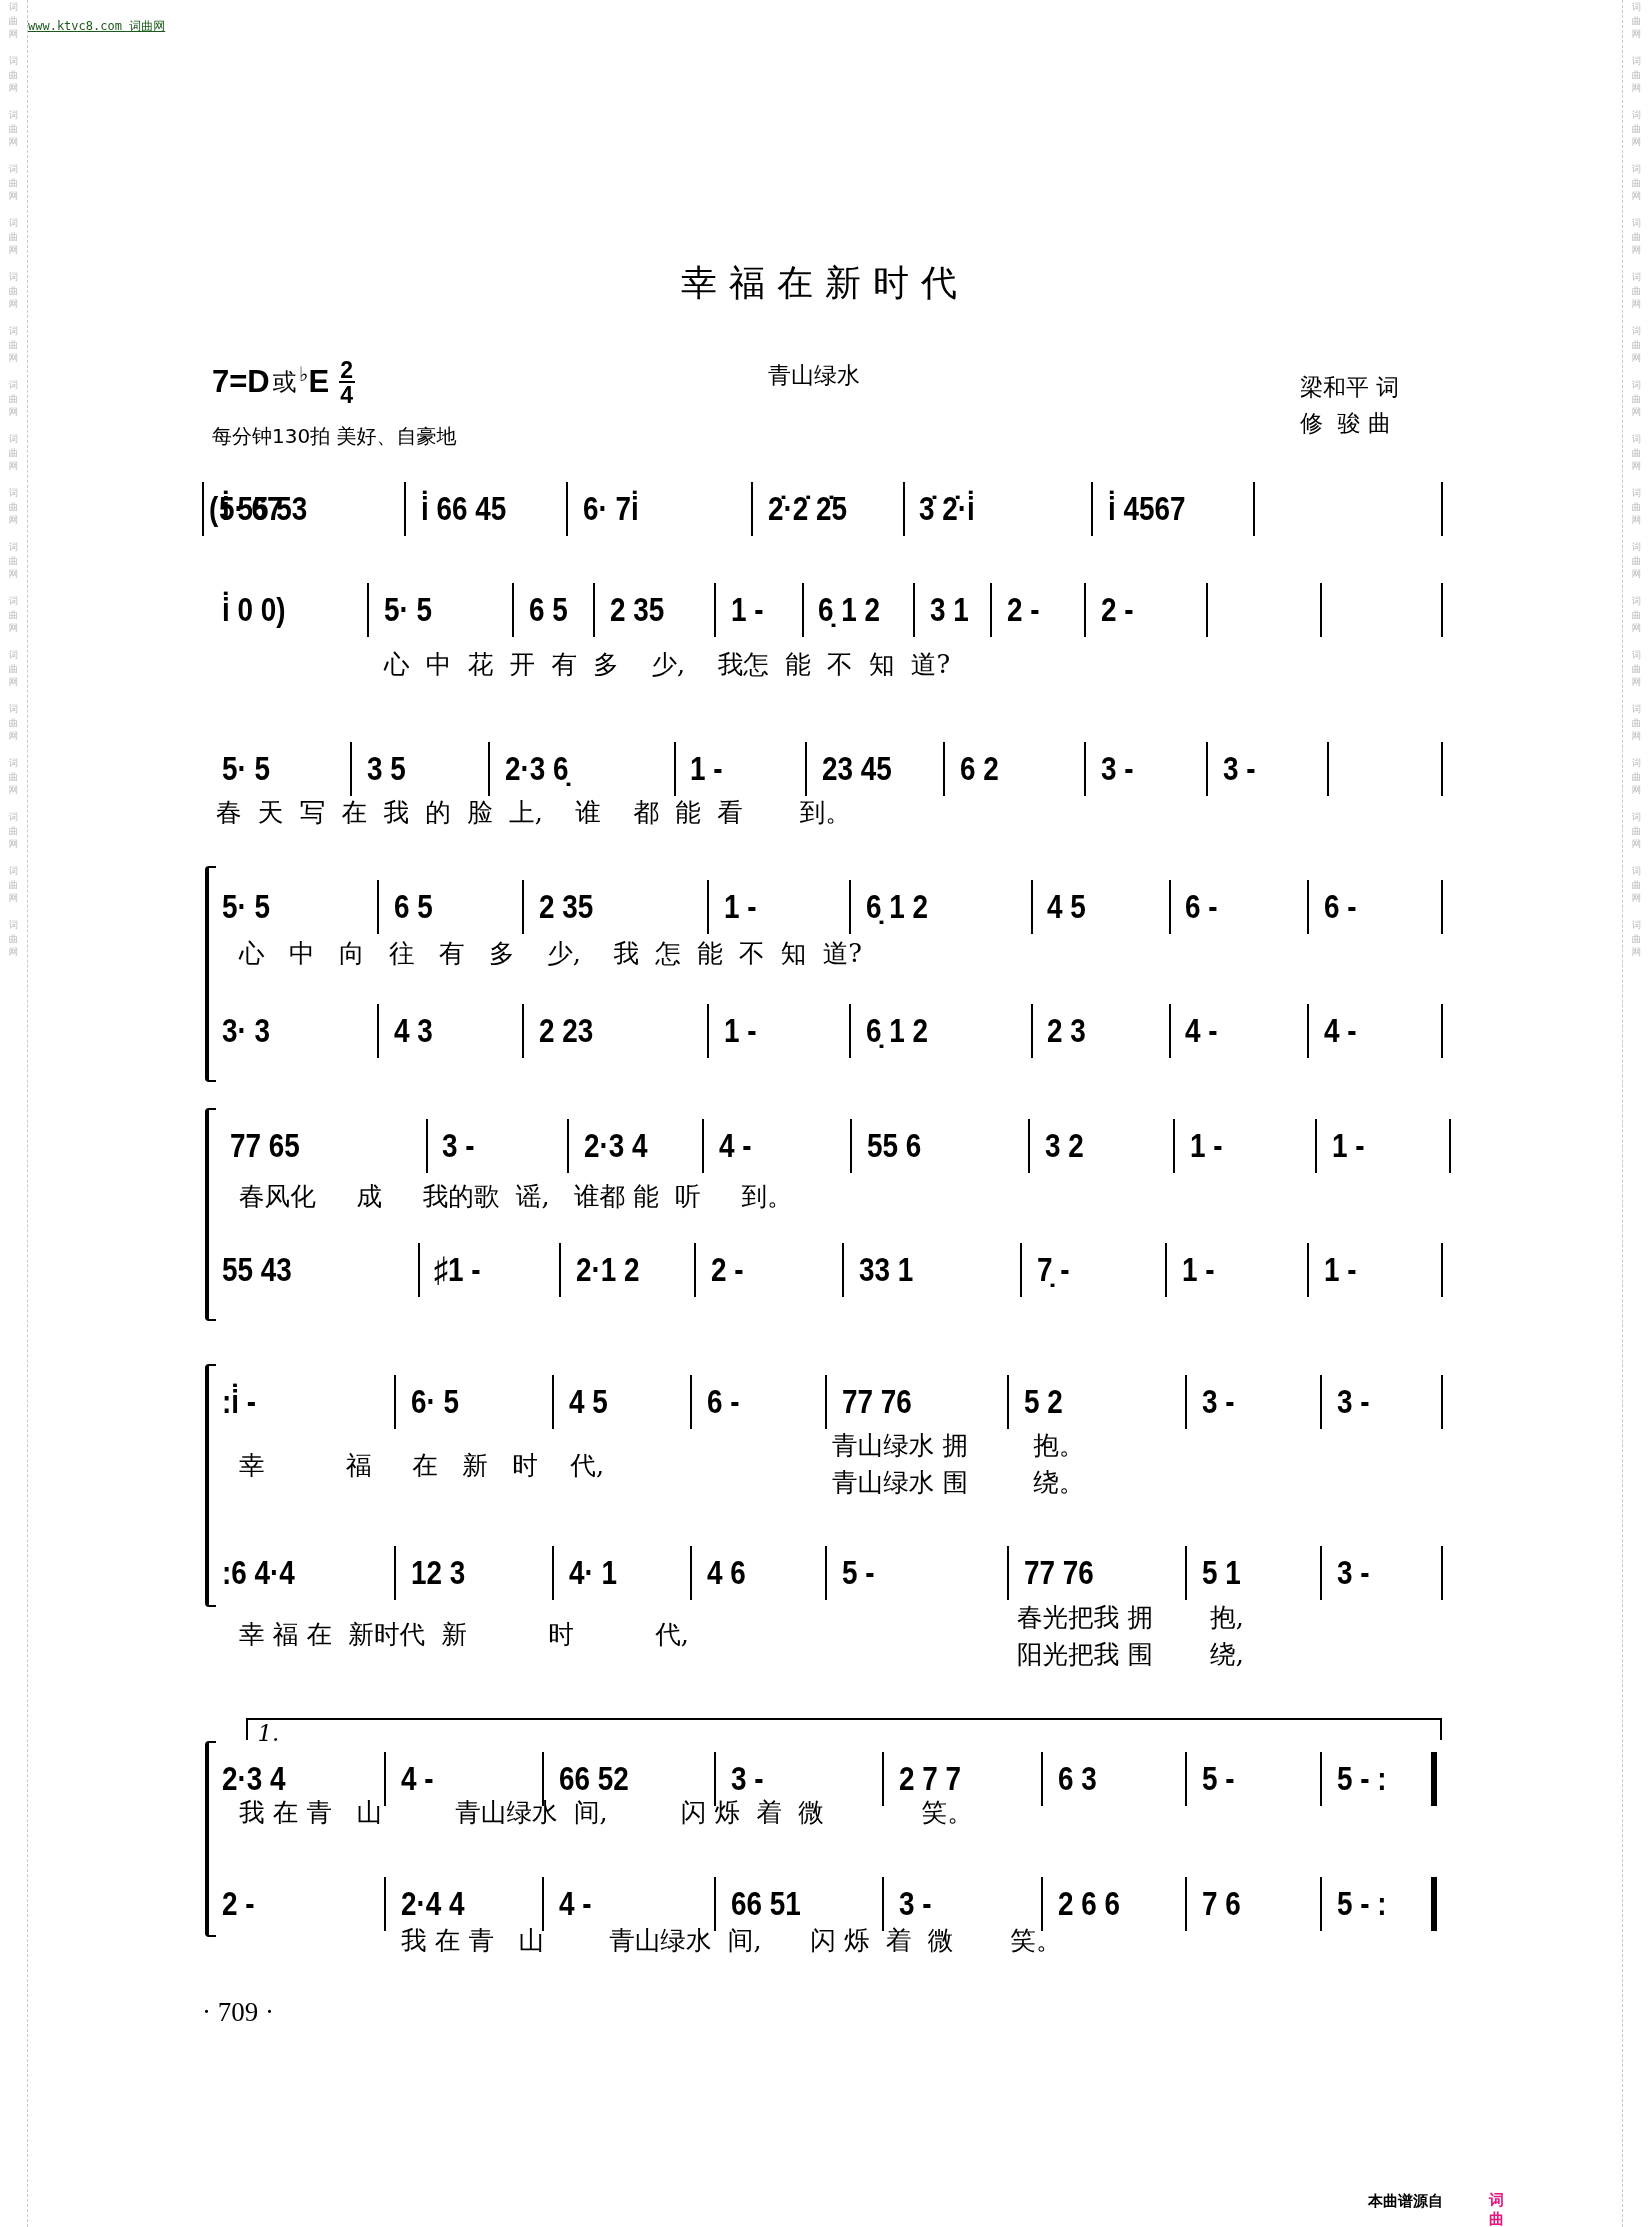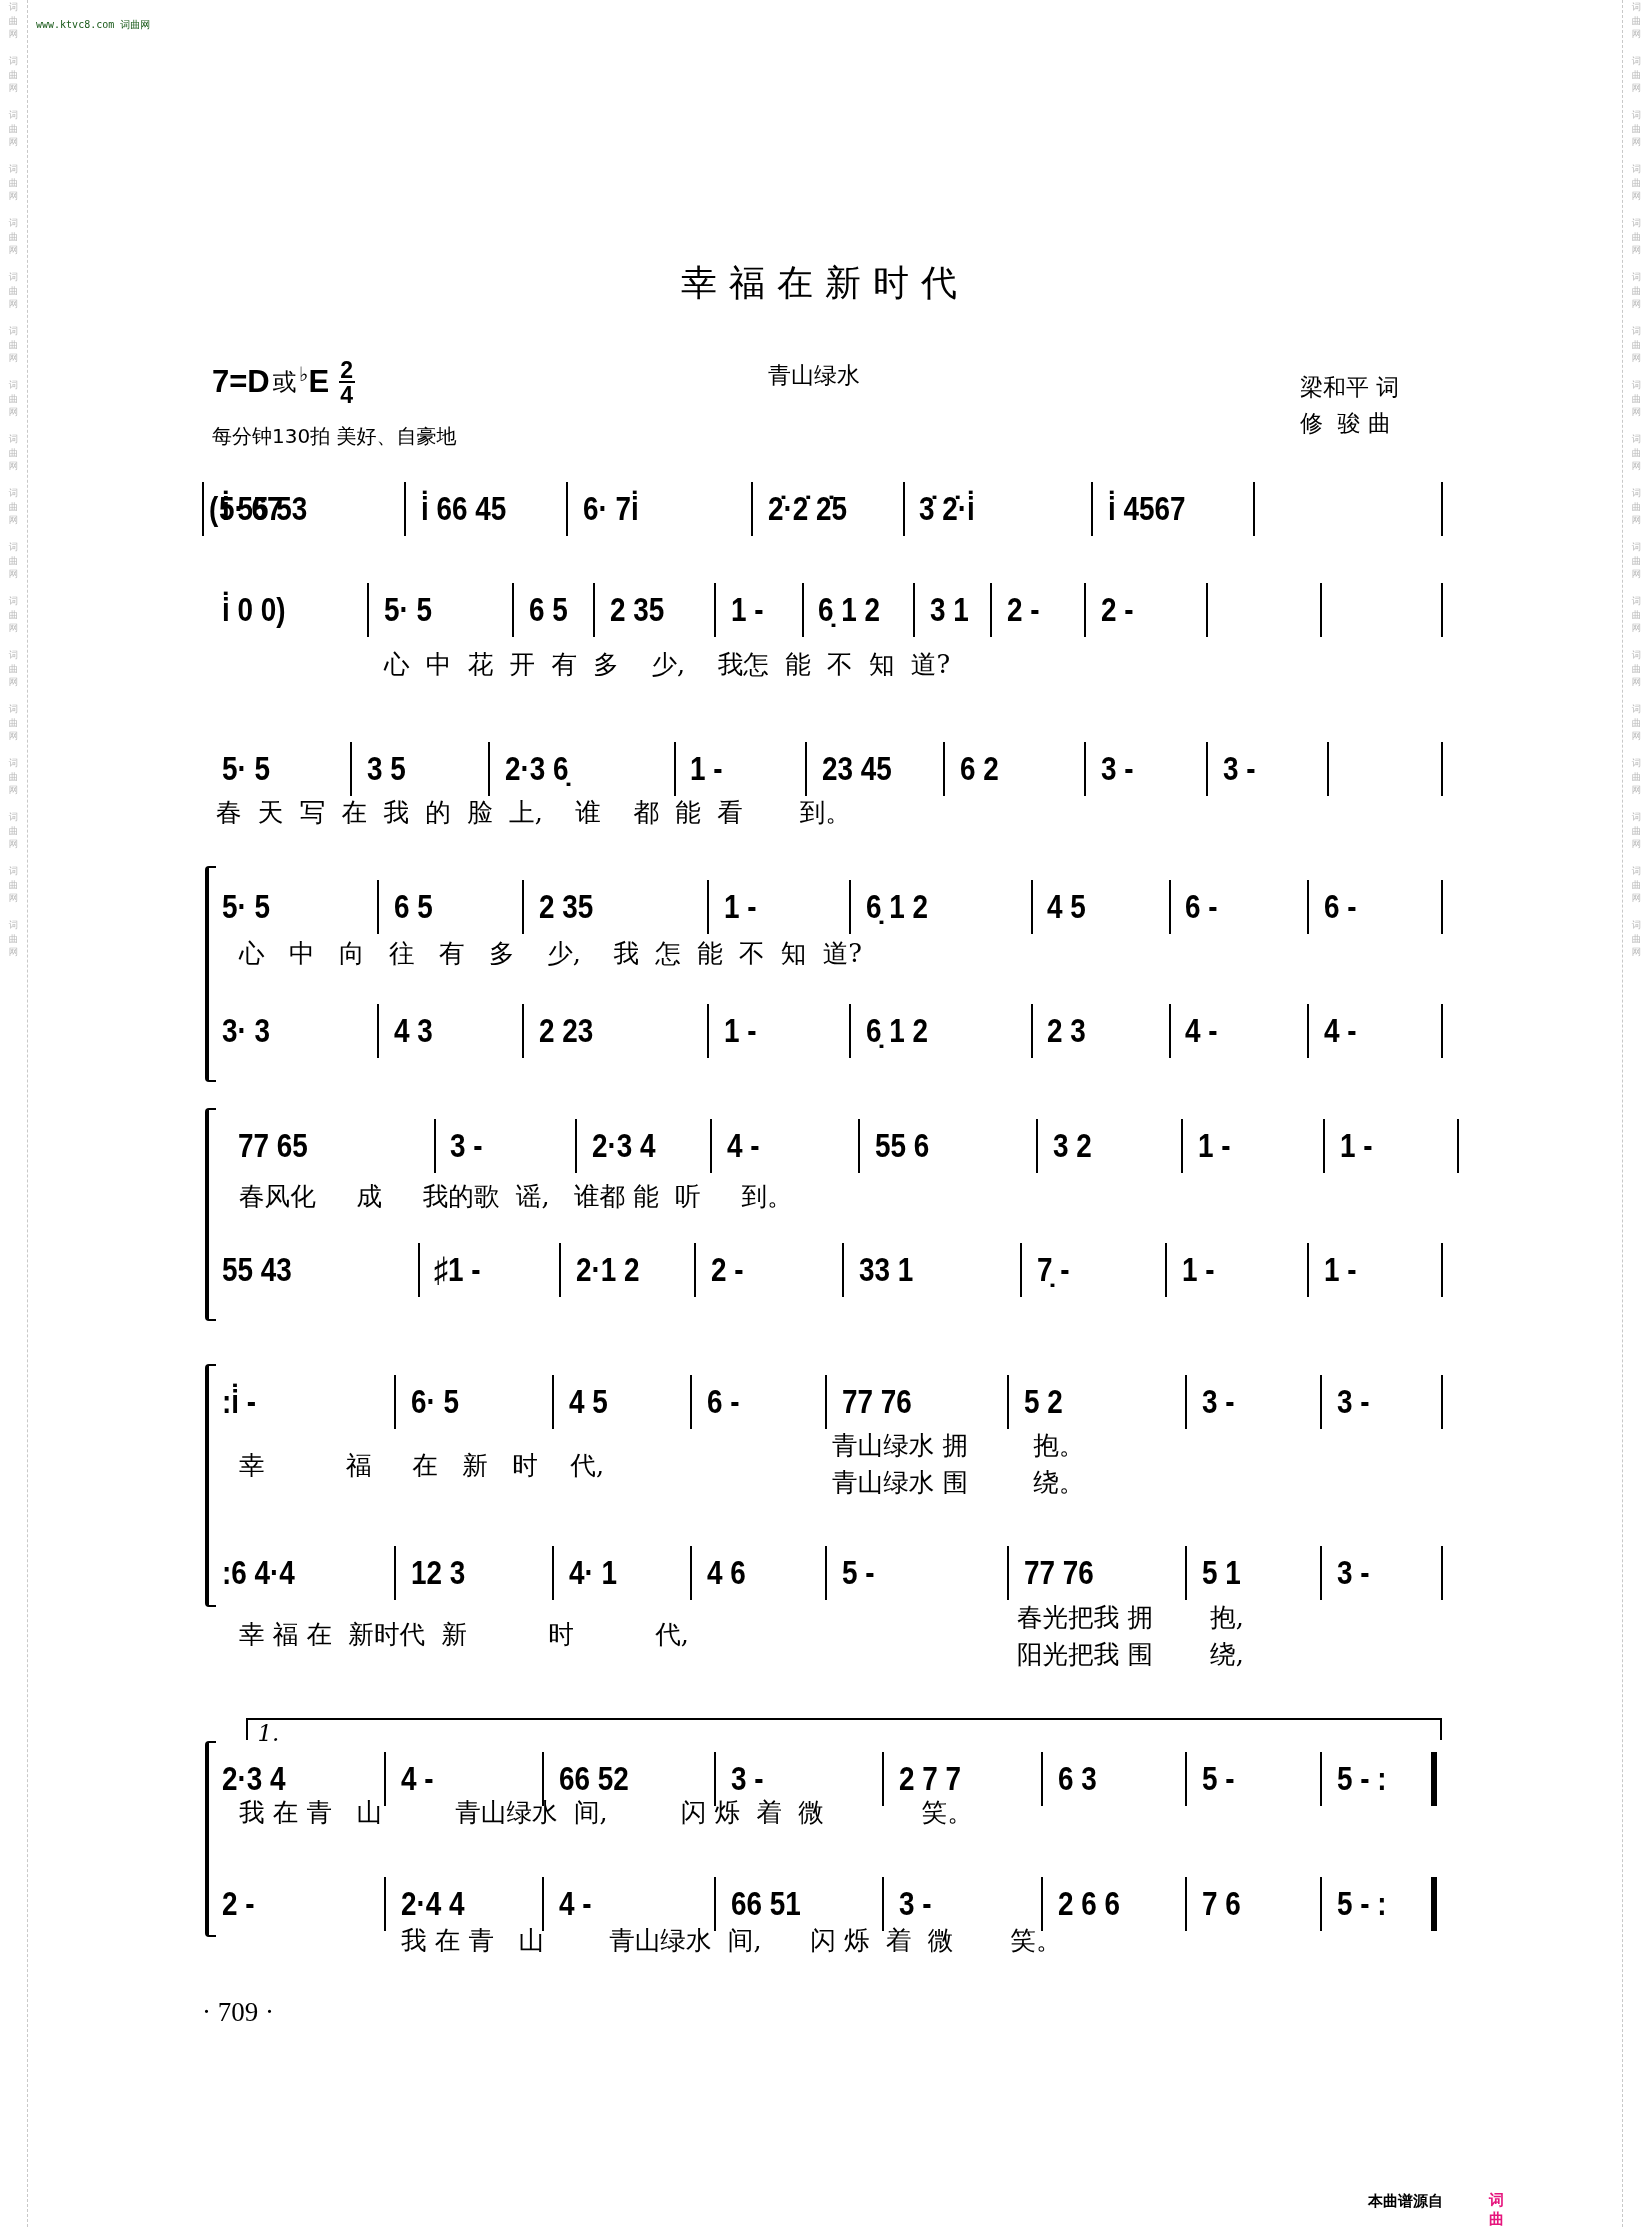--- a/index.html
+++ b/index.html
@@ -3,21 +3,21 @@
 <meta charset="utf-8">
 <style>
   html, body { margin:0; padding:0; background:#ffffff; }
   body { width:1650px; height:2227px; position:relative; overflow:hidden; font-family:"DejaVu Sans", sans-serif; color:#000; }
   .strip { position:absolute; top:0; bottom:0; width:27px; }
   .strip.left { left:0; border-right:1.3px dashed #c8c8c8; }
   .strip.right { right:0; border-left:1.3px dashed #c8c8c8; }
   .wm-col { position:absolute; top:0; left:0; width:27px; display:flex; flex-direction:column; align-items:center; font-size:9.4px; line-height:13.5px; color:#b9b9b9; }
   .wm-col span { display:block; }
   .wm-col .gap { height:13.5px; }
-  .site { position:absolute; left:36px; top:17.5px; font-family:"DejaVu Sans Mono", monospace; font-size:10px; color:#1a5a1a; }
+  .site { position:absolute; left:28px; top:17.5px; font-family:"DejaVu Sans Mono", monospace; font-size:12px; color:#1a5a1a;text-decoration:underline; }
   .title { position:absolute; left:0; right:0; top:259px; text-align:center; font-family:"DejaVu Serif", serif; font-size:36px; letter-spacing:12px; font-weight:normal; }
   .key { position:absolute; left:212px; top:360px; font-family:"Liberation Sans", sans-serif; font-weight:bold; font-size:31px; display:flex; align-items:center; }
   .key .or { font-weight:normal; font-size:24px; margin:0 2.7px; font-family:"DejaVu Serif", serif; }
   .key .flat { font-size:20px; vertical-align:super; position:relative; top:-8px; font-weight:normal; }
   .frac { display:inline-flex; flex-direction:column; align-items:center; margin-left:9.4px; font-size:23px; line-height:20px; }
   .frac .bar { width:16px; height:2px; background:#000; margin:1.3px 0; }
   .tempo { position:absolute; left:212px; top:423px; font-size:20px; font-family:"DejaVu Sans", sans-serif; }
   .subtitle { position:absolute; left:768px; top:360px; font-size:23px; font-family:"DejaVu Serif", serif; }
   .credits { position:absolute; left:1300px; top:369px; font-size:23px; font-family:"DejaVu Serif", serif; line-height:36px; }
   .credits div { white-space:pre; }
@@ -302,21 +302,21 @@
       <span class="tok" style="left: 1324px;">4 -</span>
       <span class="bl" style="left: 377px;"></span>
       <span class="bl" style="left: 522px;"></span>
       <span class="bl" style="left: 707px;"></span>
       <span class="bl" style="left: 849px;"></span>
       <span class="bl" style="left: 1031px;"></span>
       <span class="bl" style="left: 1169px;"></span>
       <span class="bl" style="left: 1307px;"></span>
       <span class="bl" style="left: 1441px;"></span>
     </div>
-    <div class="notes" style="top: 1115px; position: absolute; left: 16px; width: 1334px;">
+    <div class="notes" style="top: 1115px; position: absolute; left: 8px; width: 1334px;">
       <span class="tok" style="left: 222px;">77 65</span>
       <span class="tok" style="left: 434px;">3 -</span>
       <span class="tok" style="left: 576px;">2·3 4</span>
       <span class="tok" style="left: 711px;">4 -</span>
       <span class="tok" style="left: 859px;">55 6</span>
       <span class="tok" style="left: 1037px;">3 2</span>
       <span class="tok" style="left: 1182px;">1 -</span>
       <span class="tok" style="left: 1324px;">1 -</span>
       <span class="bl" style="left: 418px;"></span>
       <span class="bl" style="left: 559px;"></span>

